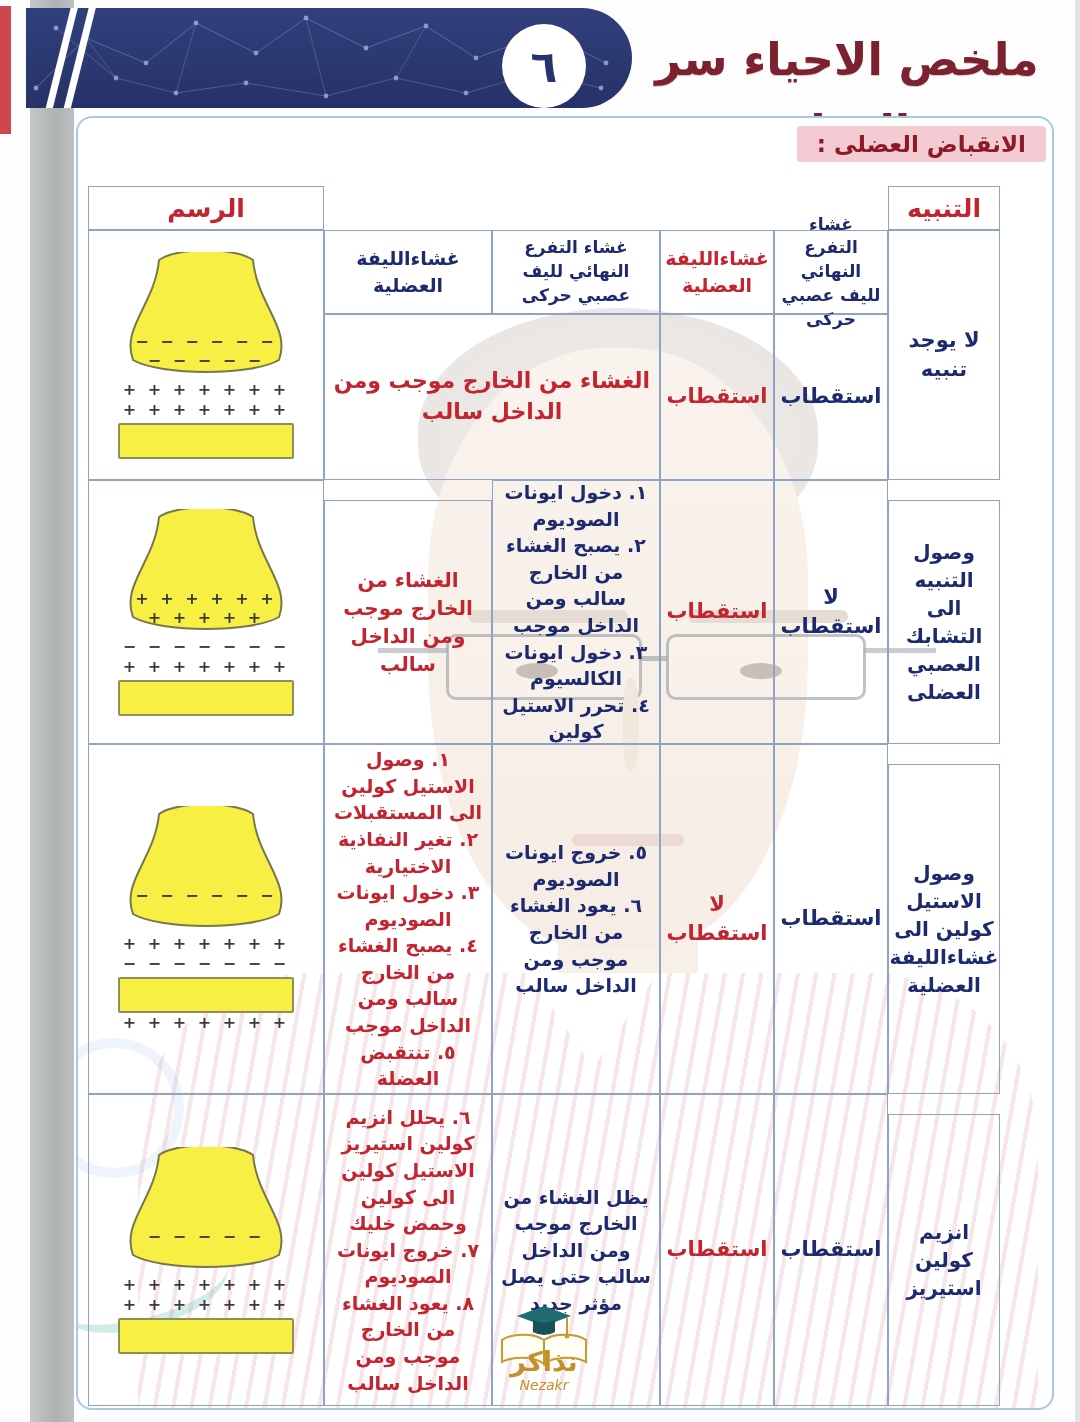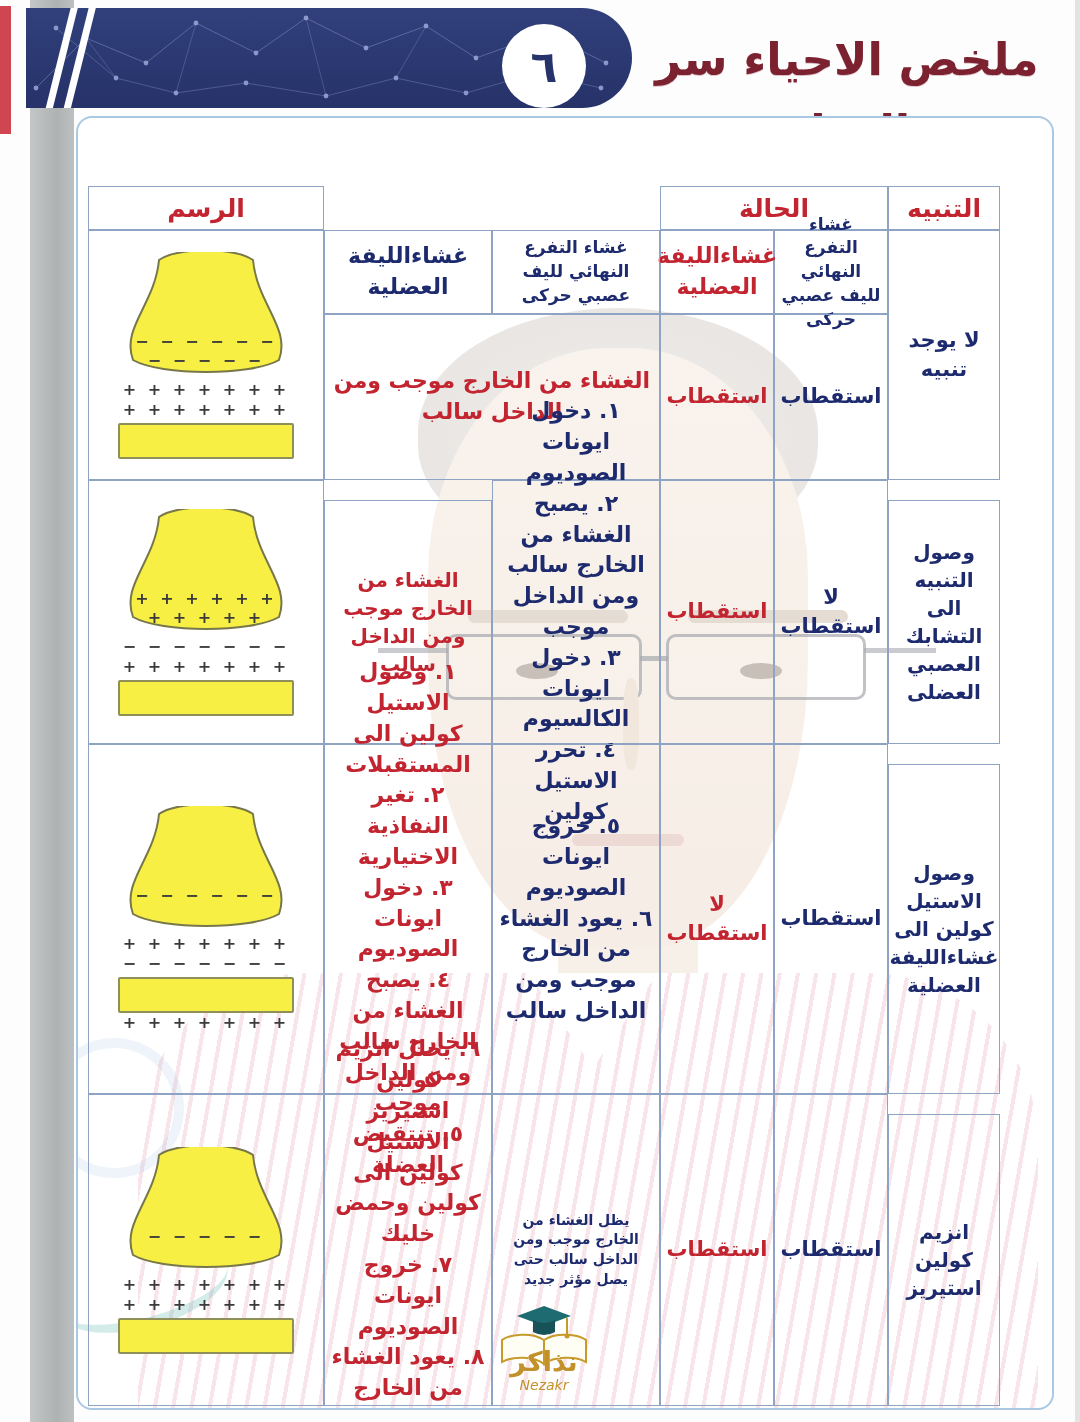--- a/index.html
+++ b/index.html
@@ -70,21 +70,21 @@
 
   
   .tbl { position:absolute; left:10px; top:68px; width:912px; height:1220px; z-index:1;
     direction:rtl; display:grid;
     grid-template-columns:112px 114px 114px 168px 168px 236px;
     grid-template-rows:44px 84px 166px 264px 350px 312px; }
   .c { border:1px solid #8fa3c4; display:flex; align-items:center; justify-content:center;
     text-align:center; padding:4px 6px; font-weight:700; background:transparent; line-height:1.4; }
   .hd { color:#c22430; font-size:25px; }
   .navy { color:#1d2b6e; } .red { color:#c22430; }
-  .f17{font-size:17px;} .f18{font-size:22px;} .f19{font-size:14px;}
+  .f17{font-size:17px;} .f18{font-size:19px;} .f19{font-size:19px;}
   .f20{font-size:20px;margin-top:20px;} .f21{font-size:21px;} .f22{font-size:22px;}
   .pre { white-space:pre-line; }
 
   
   .c.draw { padding:8px 0; }
   .drawing { width:200px; margin:0 auto; }
   .bulb { position:relative; width:190px; height:128px; margin:0 auto; }
   .bulb svg { display:block; }
   .srow { text-align:center; font-size:16px; font-weight:700; color:#3a3a3a;
     letter-spacing:3px; line-height:20px; direction:ltr; }
@@ -163,25 +163,25 @@
       <div class="wm-arm l"></div>
       <div class="wm-arm r"></div>
       <div class="wm-eye l"></div>
       <div class="wm-eye r"></div>
       <div class="wm-nose"></div>
       <div class="wm-mouth"></div>
     </div>
     <div class="deco-ring"></div>
     <div class="deco-swash"></div>
 
+    <div class="section-label">الانقباض العضلى :</div>
 
     <div class="tbl">
 
       <div class="c hd" style="grid-area:1/1/2/2">التنبيه</div>
-      <div class="c hd" style="grid-area:1/2/2/4">الحالة</div>
       <div class="c navy f21 pre" style="grid-area:2/1/4/2">لا يوجد
 تنبيه</div>
 
       <div class="c hd" style="grid-area:1/6/2/7">الرسم</div>
       <div class="c navy f17" style="grid-area:2/2/3/3">غشاء التفرع النهائي لليف عصبي حركى</div>
       <div class="c red f18" style="grid-area:2/3/3/4">غشاءالليفة العضلية</div>
       <div class="c navy f17" style="grid-area:2/4/3/5">غشاء التفرع النهائي لليف عصبي حركى</div>
       <div class="c navy f18" style="grid-area:2/5/3/6">غشاءالليفة العضلية</div>
       <div class="c draw" style="grid-area:2/6/4/7">
         <div class="drawing">

